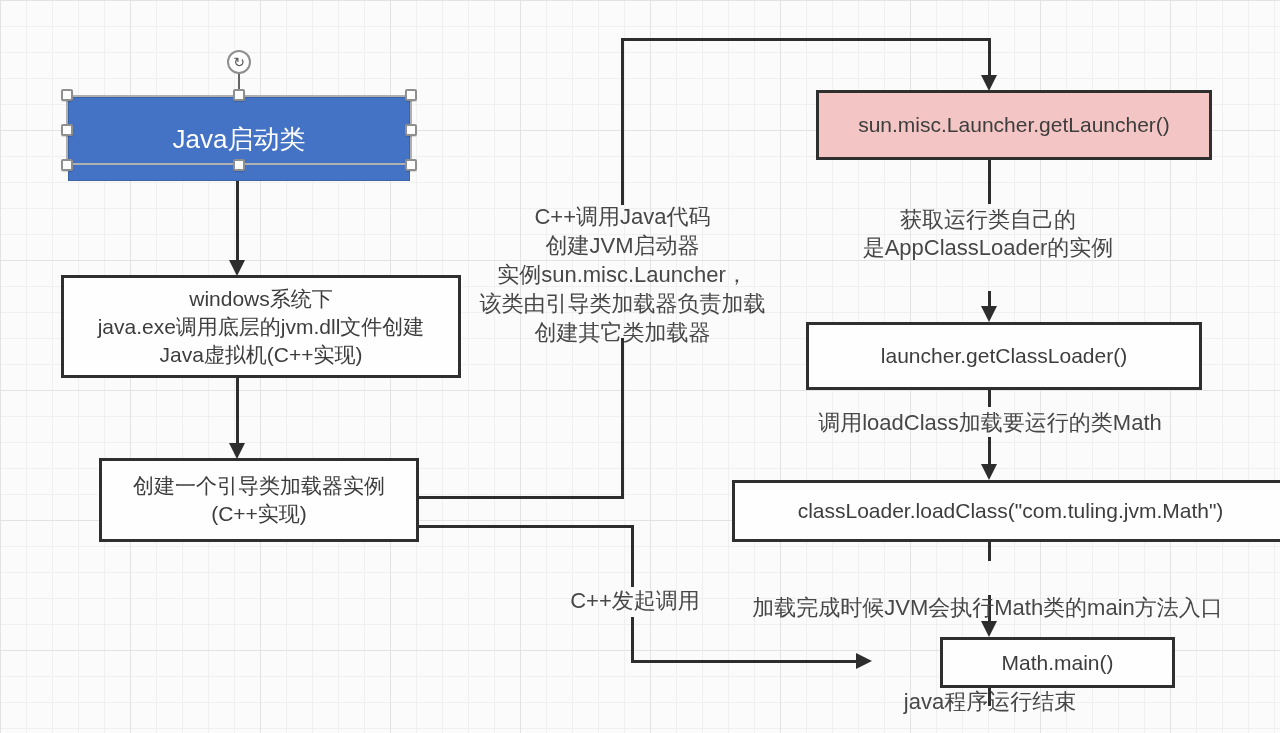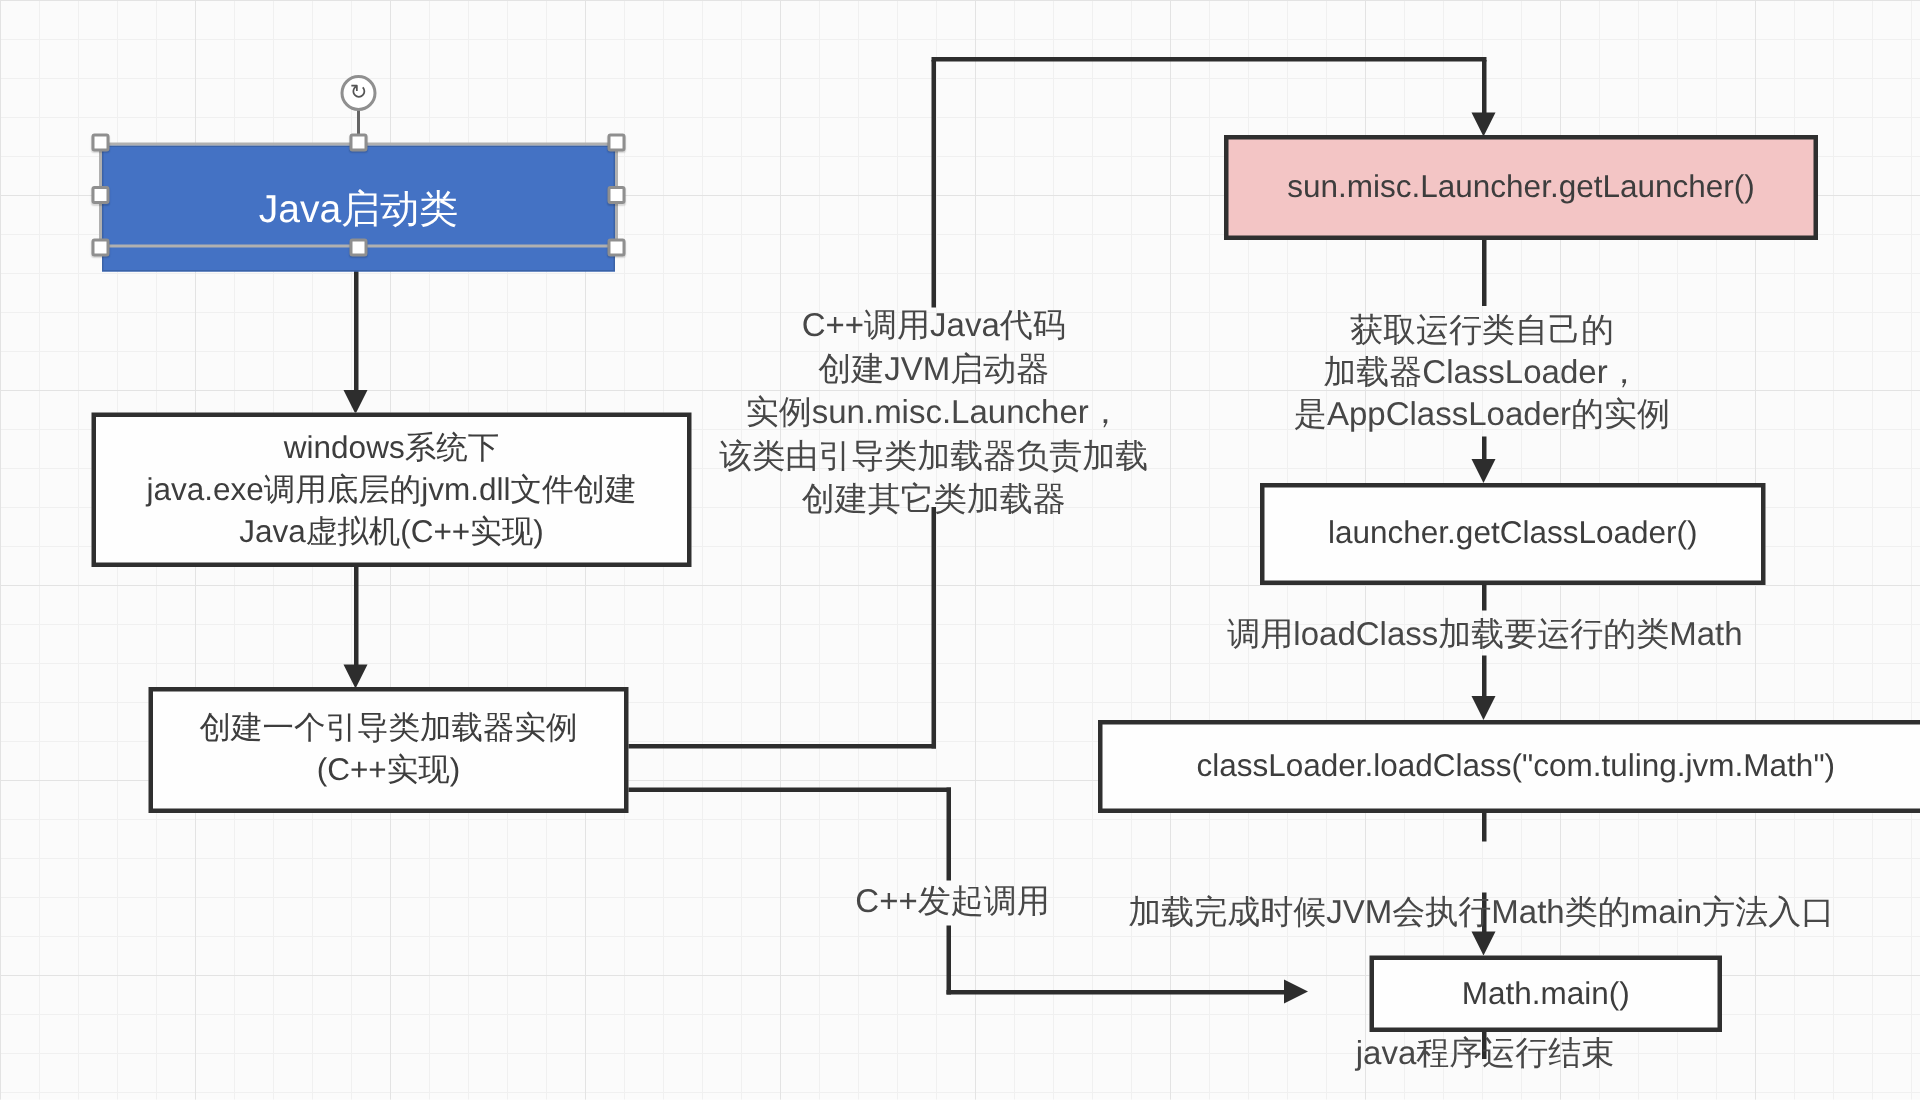--- a/index.html
+++ b/index.html
@@ -91,43 +91,42 @@
 
   <div class="node" style="left:75px;top:458px;width:320px;height:84px;">
     <span class="ln">创建一个引导类加载器实例</span>
     <span class="ln">(C++实现)</span>
   </div>
 
   <div class="node node-pink" style="left:792px;top:90px;width:396px;height:70px;">
     <span>sun.misc.Launcher.getLauncher()</span>
   </div>
 
-  <div class="node" style="left:816px;top:322px;width:337px;height:68px;">
+  <div class="node" style="left:782px;top:322px;width:396px;height:68px;">
     <span>launcher.getClassLoader()</span>
   </div>
 
   <div class="node" style="left:708px;top:480px;width:557px;height:62px;">
     <span>classLoader.loadClass("com.tuling.jvm.Math")</span>
   </div>
 
-  <div class="node" style="left:889px;top:637px;width:235px;height:51px;">
+  <div class="node" style="left:916px;top:637px;width:235px;height:51px;">
     <span>Math.main()</span>
   </div>
 
   <div class="note" style="left:420px;top:202px;width:405px;line-height:29px;">
     <div>C++调用Java代码</div>
     <div>创建JVM启动器</div>
     <div>实例sun.misc.Launcher，</div>
     <div>该类由引导类加载器负责加载</div>
     <div>创建其它类加载器</div>
   </div>
 
   <div class="note" style="left:790px;top:206px;width:396px;">
     <div>获取运行类自己的</div>
-    <div>加载器ClassLoader，</div>
     <div>是AppClassLoader的实例</div>
   </div>
 
   <div class="note" style="left:760px;top:409px;width:460px;">
     <span>调用loadClass加载要运行的类Math</span>
   </div>
 
   <div class="note" style="left:700px;top:594px;width:575px;">
     <span>加载完成时候JVM会执行Math类的main方法入口</span>
   </div>

